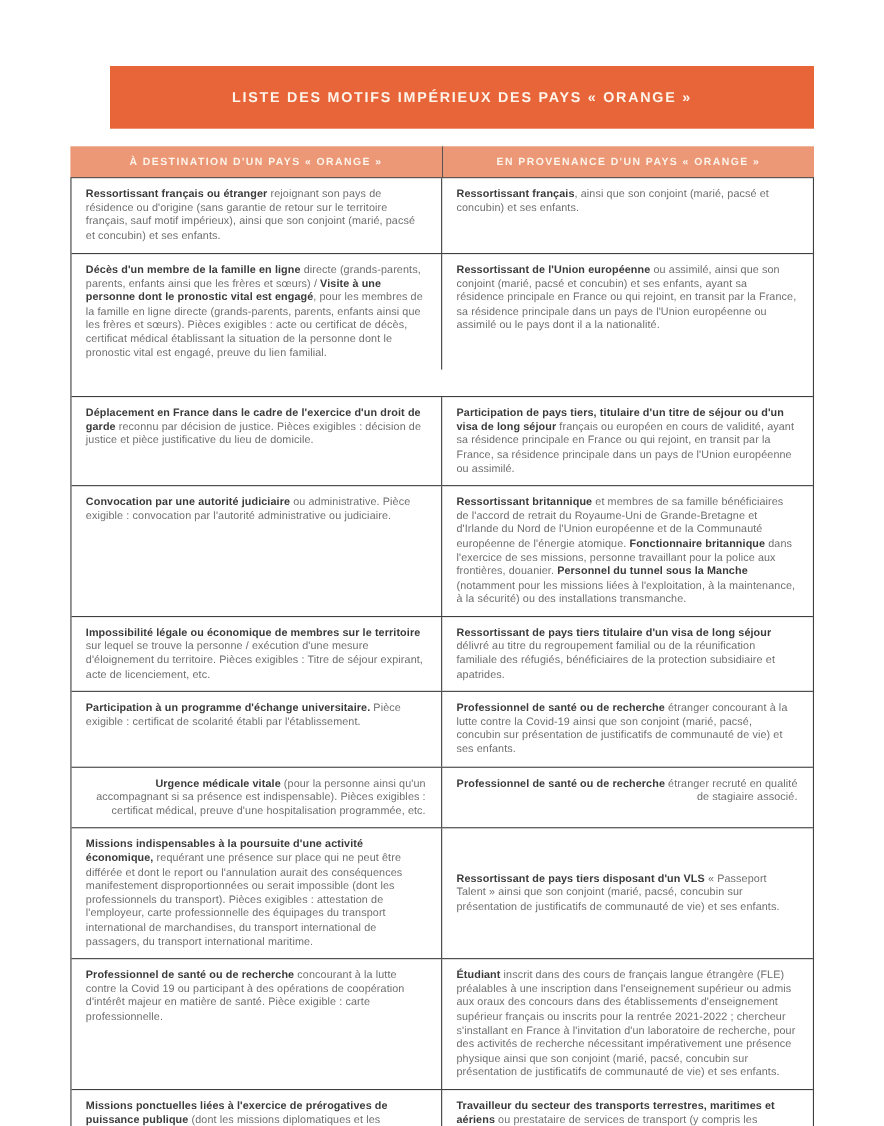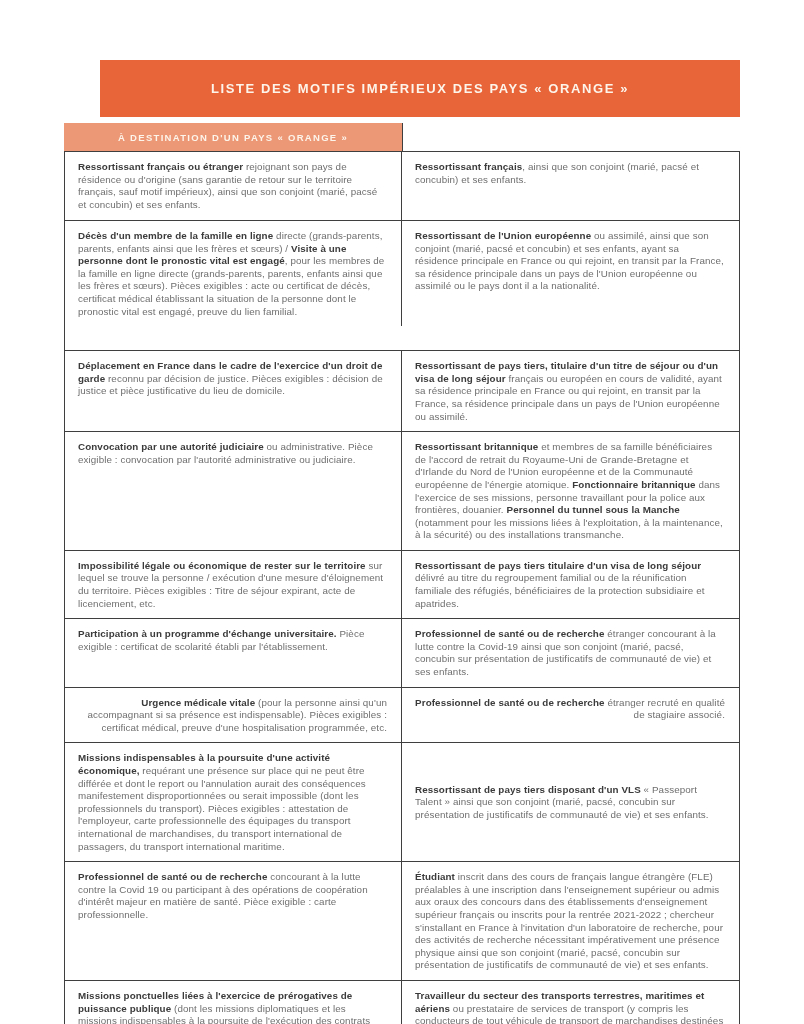--- a/index.html
+++ b/index.html
@@ -27,21 +27,21 @@
     height:57px;
     display:flex;align-items:center;justify-content:center;margin-left:36px;
   }
   .banner-title{
     color:var(--header_text);
     font-size:13px;font-weight:bold;
     letter-spacing:1.6px;
     text-align:center;
   }
   .subheader{
-    margin-top:6px;
+    margin-top:16px;
     display:flex;
     height:28px;
   }
   .subheader .col-head{
     background:var(--subheader);
     width:50%;
     display:flex;align-items:center;justify-content:center;
     color:var(--header_text);
     font-size:9.5px;font-weight:bold;
     letter-spacing:1.3px;
@@ -87,20 +87,21 @@
 </style>
 </head>
 <body>
 
 <div class="doc">
   <div class="banner">
     <div class="banner-title">LISTE DES MOTIFS IMPÉRIEUX DES PAYS « ORANGE »</div>
   </div>
   <div class="subheader">
     <div class="col-head">À DESTINATION D'UN PAYS « ORANGE »</div>
+    <div class="col-head">EN PROVENANCE D'UN PAYS « ORANGE »</div>
   </div>
   <div class="tbody">
       <div class="row">
         <div class="cell left">
           <p class="cell-text"><span class="bold">Ressortissant français ou étranger</span><span> rejoignant son pays de résidence ou d'origine (sans garantie de retour sur le territoire français, sauf motif impérieux), ainsi que son conjoint (marié, pacsé et concubin) et ses enfants.</span></p>
         </div>
         <div class="cell right">
           <p class="cell-text"><span class="bold">Ressortissant français</span><span>, ainsi que son conjoint (marié, pacsé et concubin) et ses enfants.</span></p>
         </div>
       </div>
@@ -110,34 +111,34 @@
         </div>
         <div class="cell right">
           <p class="cell-text"><span class="bold">Ressortissant de l'Union européenne</span><span> ou assimilé, ainsi que son conjoint (marié, pacsé et concubin) et ses enfants, ayant sa résidence principale en France ou qui rejoint, en transit par la France, sa résidence principale dans un pays de l'Union européenne ou assimilé ou le pays dont il a la nationalité.</span></p>
         </div>
       </div>
       <div class="row">
         <div class="cell left">
           <p class="cell-text"><span class="bold">Déplacement en France dans le cadre de l'exercice d'un droit de garde</span><span> reconnu par décision de justice. Pièces exigibles : décision de justice et pièce justificative du lieu de domicile.</span></p>
         </div>
         <div class="cell right">
-          <p class="cell-text"><span class="bold">Ressortissant de pays tiers, titulaire d'un titre de séjour ou d'un visa de long séjour</span><span> français ou européen en cours de validité, ayant sa résidence principale en France ou qui rejoint, en transit par la France, sa résidence principale dans un pays de l'Union européenne ou assimilé.</span></p>
+          <p class="cell-text"><span class="bold">Participation de pays tiers, titulaire d'un titre de séjour ou d'un visa de long séjour</span><span> français ou européen en cours de validité, ayant sa résidence principale en France ou qui rejoint, en transit par la France, sa résidence principale dans un pays de l'Union européenne ou assimilé.</span></p>
         </div>
       </div>
       <div class="row">
         <div class="cell left">
           <p class="cell-text"><span class="bold">Convocation par une autorité judiciaire</span><span> ou administrative. Pièce exigible : convocation par l'autorité administrative ou judiciaire.</span></p>
         </div>
         <div class="cell right">
           <p class="cell-text"><span class="bold">Ressortissant britannique</span><span> et membres de sa famille bénéficiaires de l'accord de retrait du Royaume-Uni de Grande-Bretagne et d'Irlande du Nord de l'Union européenne et de la Communauté européenne de l'énergie atomique. </span><span class="bold">Fonctionnaire britannique</span><span> dans l'exercice de ses missions, personne travaillant pour la police aux frontières, douanier. </span><span class="bold">Personnel du tunnel sous la Manche</span><span> (notamment pour les missions liées à l'exploitation, à la maintenance, à la sécurité) ou des installations transmanche.</span></p>
         </div>
       </div>
       <div class="row">
         <div class="cell left">
-          <p class="cell-text"><span class="bold">Impossibilité légale ou économique de rester sur le territoire</span><span> sur lequel se trouve la personne / exécution d'une mesure d'éloignement du territoire. Pièces exigibles : Titre de séjour expirant, acte de licenciement, etc.</span></p>
+          <p class="cell-text"><span class="bold">Impossibilité légale ou économique de membres sur le territoire</span><span> sur lequel se trouve la personne / exécution d'une mesure d'éloignement du territoire. Pièces exigibles : Titre de séjour expirant, acte de licenciement, etc.</span></p>
         </div>
         <div class="cell right">
           <p class="cell-text"><span class="bold">Ressortissant de pays tiers titulaire d'un visa de long séjour</span><span> délivré au titre du regroupement familial ou de la réunification familiale des réfugiés, bénéficiaires de la protection subsidiaire et apatrides.</span></p>
         </div>
       </div>
       <div class="row">
         <div class="cell left">
           <p class="cell-text"><span class="bold">Participation à un programme d'échange universitaire.</span><span> Pièce exigible : certificat de scolarité établi par l'établissement.</span></p>
         </div>
         <div class="cell right">

